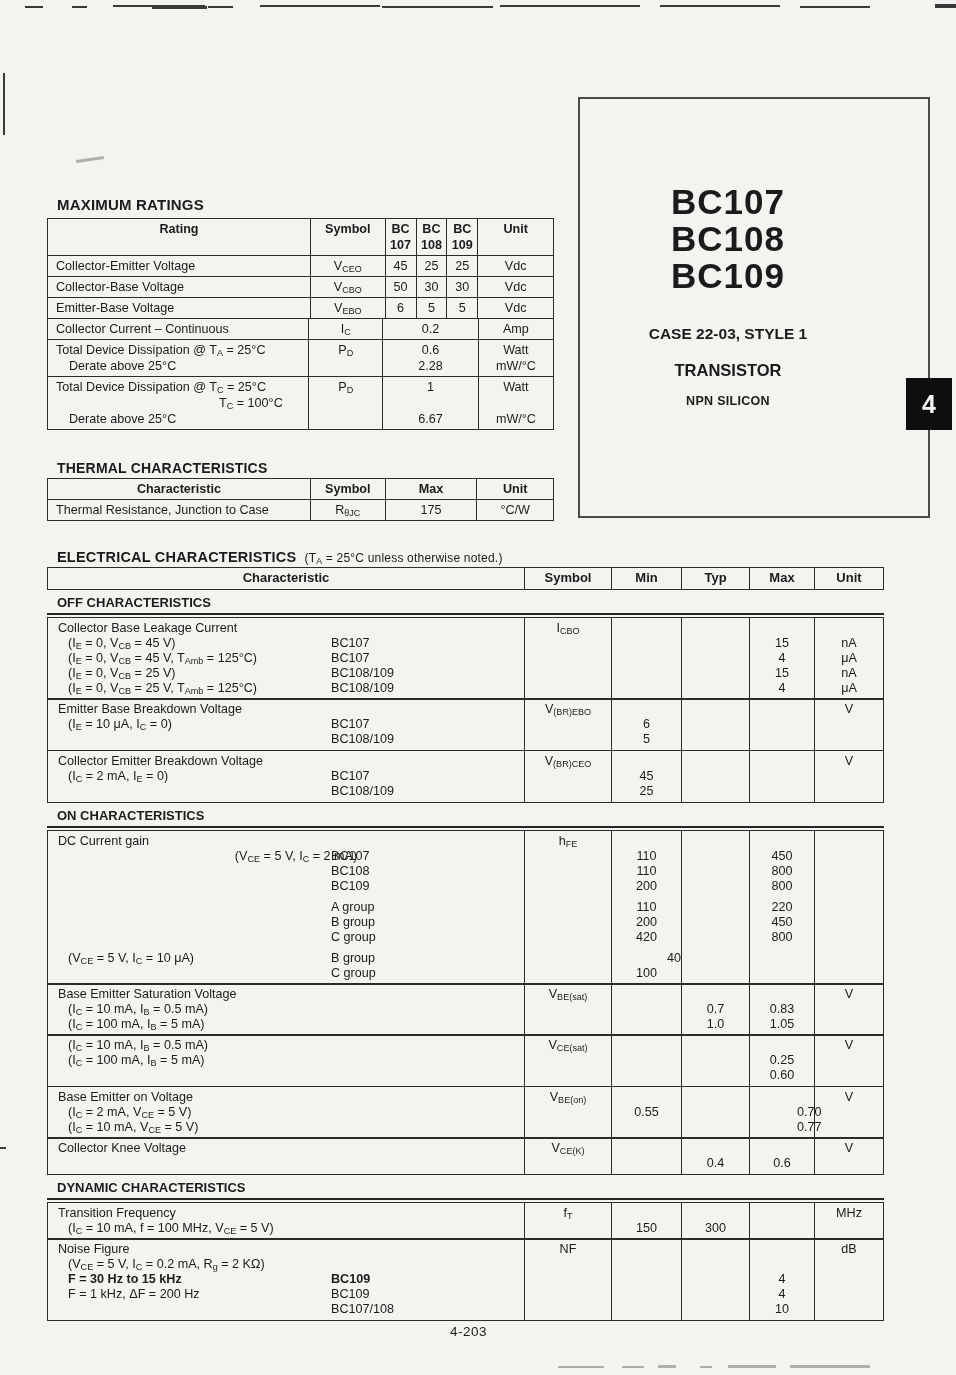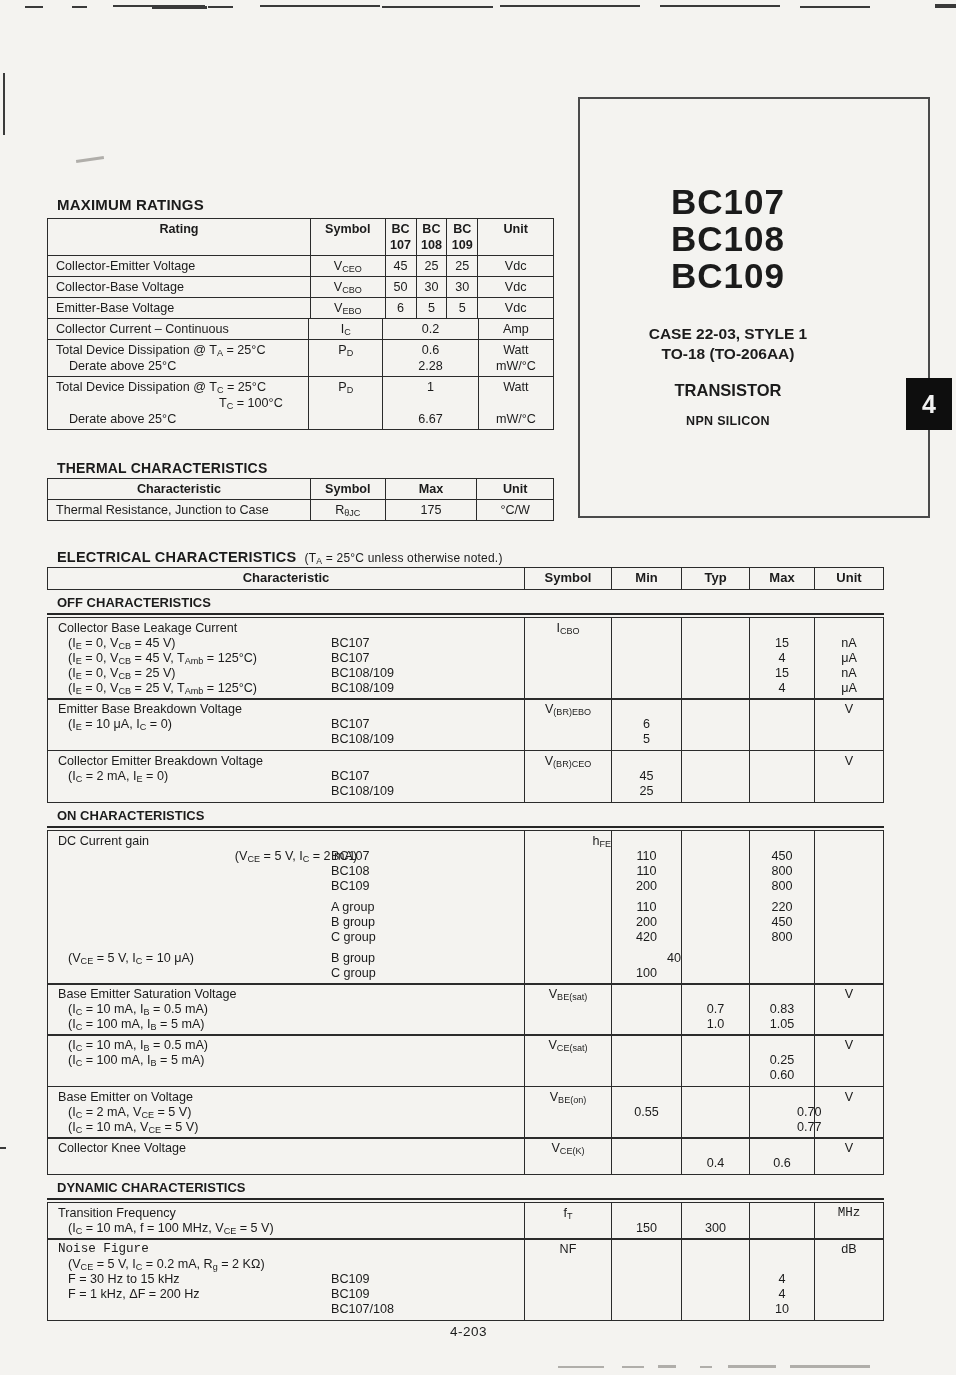--- a/index.html
+++ b/index.html
@@ -390,21 +390,21 @@
           </div>
           <div class="el" style="height: 15px;">
             <span class="dev">C group</span>
           </div>
           <div class="el" style="height: 6px;"></div>
           <div class="el" style="height: 15px;"><span class="lt" style="margin-left: 20px;">(V<sub>CE</sub> = 5 V, I<sub>C</sub> = 10 μA)</span><span class="dev">B group</span></div>
           <div class="el" style="height: 15px;">
             <span class="dev">C group</span>
           </div>
         </div>
-        <div class="e-sym" style="width: 87px; text-align: right;">
+        <div class="e-sym" style="width: 87px;">
           <div class="el">h<sub>FE</sub></div>
         </div>
         <div class="ctr" style="width: 70px;">
           <div class="el ctr" style="height: 15px;"></div>
           <div class="el ctr" style="height: 15px;">110</div>
           <div class="el ctr" style="height: 15px;">110</div>
           <div class="el ctr" style="height: 15px;">200</div>
           <div class="el ctr" style="height: 6px;"></div>
           <div class="el ctr" style="height: 15px;">110</div>
           <div class="el ctr" style="height: 15px;">200</div>
@@ -581,29 +581,29 @@
         </div>
         <div class="ctr" style="width: 68px;">
           <div class="el ctr" style="height: 15px;"></div>
           <div class="el ctr" style="height: 15px;">300</div>
         </div>
         <div class="ctr" style="width: 65px;">
           <div class="el ctr" style="height: 15px;"></div>
           <div class="el ctr" style="height: 15px;"></div>
         </div>
         <div class="ctr" style="width: 69px;">
-          <div class="el ctr" style="height: 15px; font-family: Liberation Mono, monospace;">MHz</div>
+          <div class="el ctr" style="height: 15px;">MHz</div>
           <div class="el ctr" style="height: 15px;"></div>
         </div>
       </div>
       <div class="eg-row">
         <div class="e-char" style="width: 476px;">
-          <div class="el" style="height: 15px; font-family: Liberation Mono, monospace;"><span class="lt" style="margin-left: 10px;">Noise Figure</span></div>
+          <div class="el" style="height: 15px;"><span class="lt" style="margin-left: 10px;">Noise Figure</span></div>
           <div class="el" style="height: 15px;"><span class="lt" style="margin-left: 20px;">(V<sub>CE</sub> = 5 V, I<sub>C</sub> = 0.2 mA, R<sub>g</sub> = 2 KΩ)</span></div>
-          <div class="el" style="height: 15px;"><span class="lt" style="margin-left: 20px;">F = 30 Hz to 15 kHz</span><span class="dev">BC109</span></div>
+          <div class="el" style="height: 15px; font-weight: bold;"><span class="lt" style="margin-left: 20px;">F = 30 Hz to 15 kHz</span><span class="dev">BC109</span></div>
           <div class="el" style="height: 15px;"><span class="lt" style="margin-left: 20px;">F = 1 kHz, ΔF = 200 Hz</span><span class="dev">BC109</span></div>
           <div class="el" style="height: 15px;">
             <span class="dev">BC107/108</span>
           </div>
         </div>
         <div class="e-sym" style="width: 87px;">
           <div class="el">NF</div>
         </div>
         <div class="ctr" style="width: 70px;">
           <div class="el ctr" style="height: 15px;"></div>
@@ -638,21 +638,20 @@
 
   <div class="panel">
     <div class="inner">
       <div class="models">
         <div>BC107</div>
         <div>BC108</div>
         <div>BC109</div>
       </div>
       <div class="case-lines">
         <div>CASE 22-03, STYLE 1</div>
-        <div>TO-18 (TO-206AA)</div>
       </div>
       <div class="dtype">TRANSISTOR</div>
       <div class="mat">NPN SILICON</div>
     </div>
   </div>
 
   <div class="side-tab">4</div>
 
   <div class="pageno">4-203</div>
 

